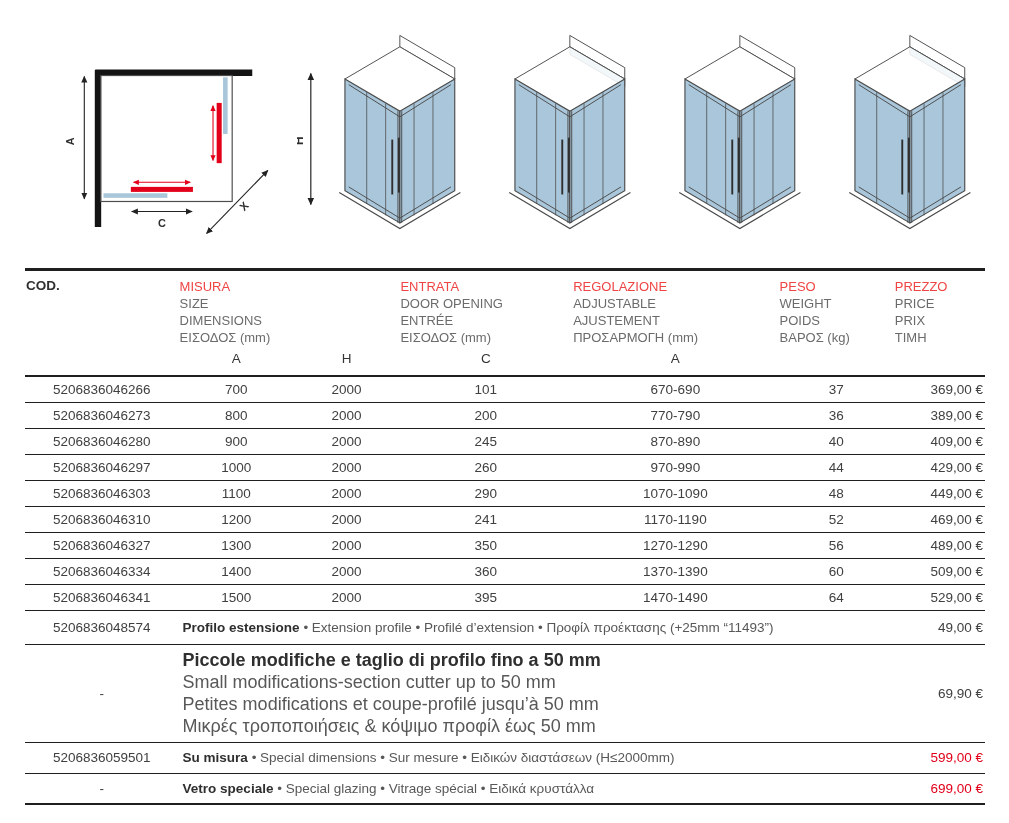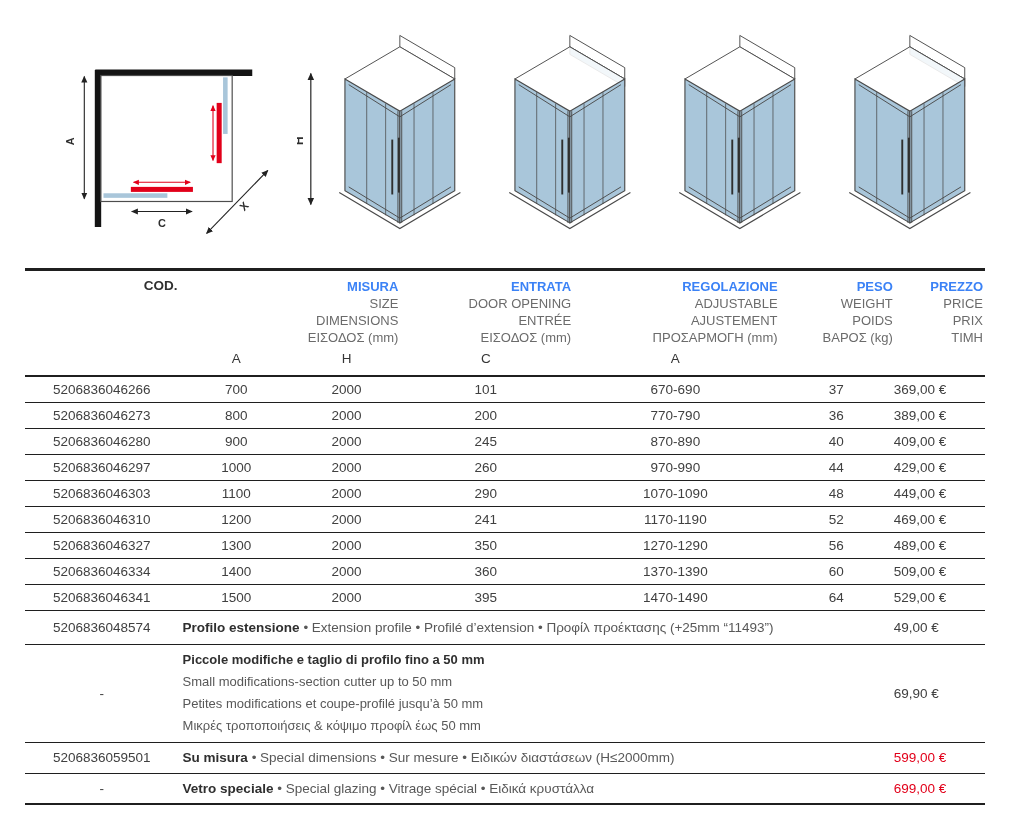--- a/index.html
+++ b/index.html
@@ -24,39 +24,39 @@
   .iso4{left:836px;top:26px;}
   svg text{font-family:"Liberation Sans",sans-serif;fill:#2e2e2e;font-weight:bold;}
 
   table.price{
     width:960px;margin:13px 0 0 25px;border-collapse:collapse;table-layout:fixed;
     border-top:3px solid var(--line);border-bottom:2px solid var(--line);
   }
   col.c-cod{width:16%;} col.c-a{width:12%;} col.c-h{width:11%;}
   col.c-c{width:18%;} col.c-adj{width:21.5%;} col.c-kg{width:12%;} col.c-pr{width:9.5%;}
 
-  thead tr.ghead th{vertical-align:top;padding-top:7px;text-align:right;}
+  thead tr.ghead th{vertical-align:top;padding-top:7px;text-align:left;}
   th,td{font-size:13.5px;font-weight:normal;}
   .hl{line-height:17px;font-size:13px;}
-  .hl.b{font-weight:bold;color:#3b82f6;}
+  .hl.b{font-weight:normal;color:#ef4444;}
   .hl.g{color:var(--gray);}
   th.cod-h{vertical-align:middle;font-weight:bold;color:#303030;font-size:13.5px;text-align:center;padding-bottom:18px;}
   th.pr-h{text-align:right;padding-right:2px;}
   tr.subhead th{padding:4px 0 9px 0;color:#363636;font-size:13.5px;text-align:center;}
   thead{border-bottom:2px solid var(--line);}
   tbody tr{border-bottom:1.5px solid var(--line);}
   tbody tr:last-child{border-bottom:none;}
   tbody td{height:26px;text-align:center;color:#404040;padding:2px 0;}
-  td.price{text-align:left;padding-right:2px;white-space:nowrap;}
+  td.price{text-align:right;padding-right:2px;white-space:nowrap;}
   td.desc{text-align:left;padding-left:4px;}
   .bold{font-weight:bold;color:#2f2f2f;}
   .rest{color:#585858;}
   td.red{color:var(--red);}
   tr.modrow td{height:98px;}
-  .modline{line-height:22px;font-size:13px;color:#585858;text-align:left;}
+  .modline{line-height:22px;font-size:18px;color:#585858;text-align:left;}
   .modline.b{font-weight:bold;color:#2f2f2f;}
   tr.specrow td{height:31px;}
   tr.extrow td{height:34px;}
 </style>
 </head>
 <body>
 
 <div class="diagrams">
 
   <svg class="plan" viewBox="0 0 235 195">

